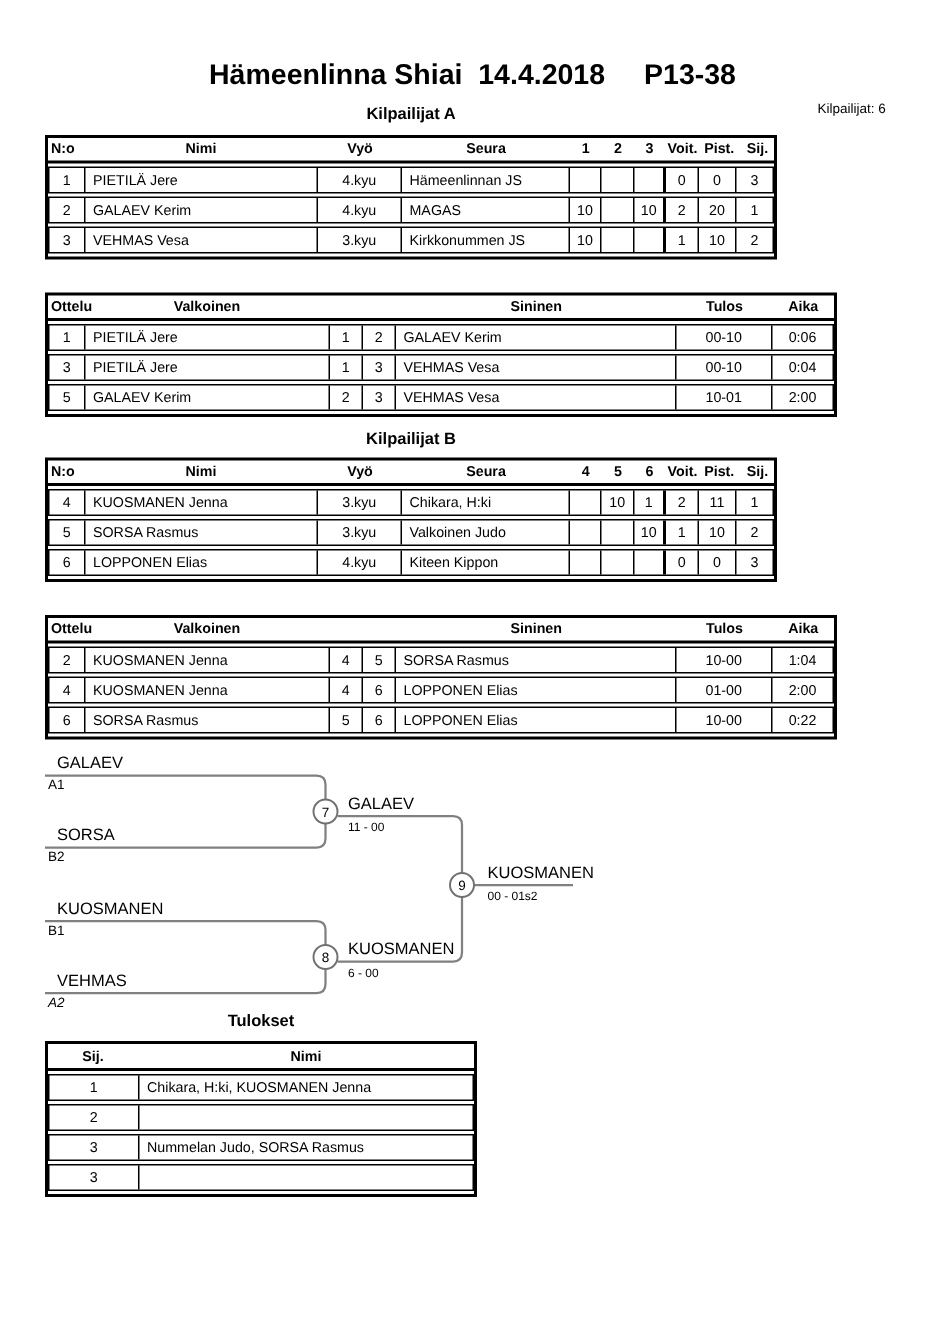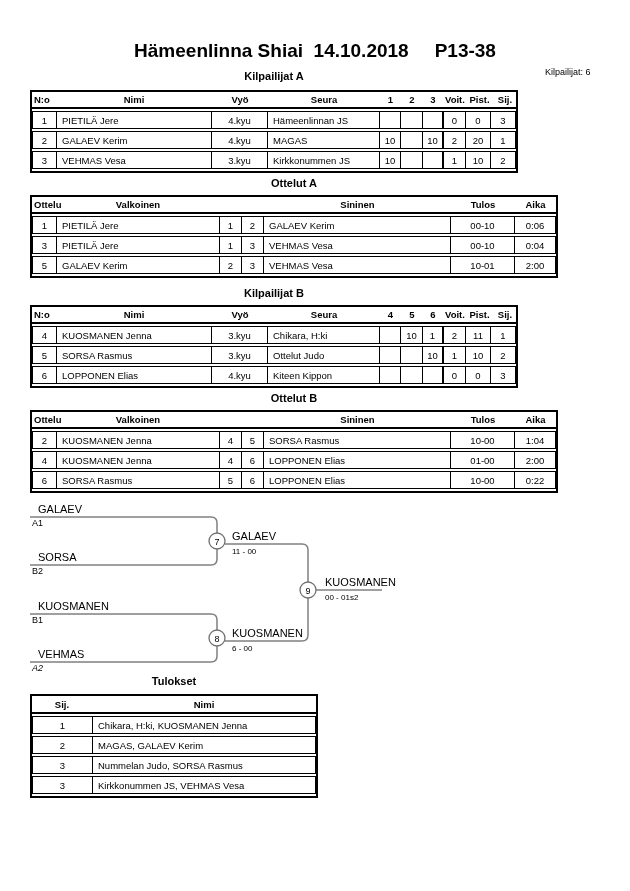--- a/index.html
+++ b/index.html
@@ -28,21 +28,21 @@
   .bk-name{position:absolute;font-size:11px;white-space:nowrap;}
   .bk-seed{position:absolute;font-size:9px;white-space:nowrap;}
   .bk-score{position:absolute;font-size:8px;white-space:nowrap;}
   .circ-num{font-size:9px;font-family:"Liberation Sans",sans-serif;}
 </style>
 </head>
 <body>
 
 <div class="page">
 
-  <div class="title"><span>Hämeenlinna Shiai  14.10.2018</span><span class="cat">P13-38</span></div>
+  <div class="title"><span>Hämeenlinna Shiai  14.4.2018</span><span class="cat">P13-38</span></div>
   <div class="subtitle" style="top:70px;left:30px;width:488px;">Kilpailijat A</div>
   <div class="count">Kilpailijat: 6</div>
 
   <div class="tbl" style="top:90px;left:30px;width:488px;">
     <div class="thead">
       <div class="hcell left" style="width:24px;">N:o</div>
       <div class="hcell" style="width:156px;">Nimi</div>
       <div class="hcell" style="width:56px;">Vyö</div>
       <div class="hcell" style="width:112px;">Seura</div>
       <div class="hcell" style="width:21px;">1</div>
@@ -83,21 +83,20 @@
       <div class="cell left bR" style="width:112px;">Kirkkonummen JS</div>
       <div class="cell bR" style="width:21px;">10</div>
       <div class="cell bR" style="width:22px;"></div>
       <div class="cell" style="width:19px;"></div>
       <div class="cell thick bR" style="width:24px;">1</div>
       <div class="cell bR" style="width:25px;">10</div>
       <div class="cell" style="width:24px;">2</div>
     </div>
   </div>
 
-  <div class="subtitle" style="top:177px;left:30px;width:528px;">Ottelut A</div>
   <div class="tbl" style="top:195px;left:30px;width:528px;">
     <div class="thead">
       <div class="hcell left" style="width:24px;">Ottelu</div>
       <div class="hcell" style="width:164px;">Valkoinen</div>
       <div class="hcell" style="width:22px;"></div>
       <div class="hcell" style="width:22px;"></div>
       <div class="hcell" style="width:187px;">Sininen</div>
       <div class="hcell" style="width:64px;">Tulos</div>
       <div class="hcell" style="width:41px;">Aika</div>
     </div>
@@ -153,21 +152,21 @@
       <div class="cell bR" style="width:22px;">10</div>
       <div class="cell" style="width:19px;">1</div>
       <div class="cell thick bR" style="width:24px;">2</div>
       <div class="cell bR" style="width:25px;">11</div>
       <div class="cell" style="width:24px;">1</div>
     </div>
     <div class="trow">
       <div class="cell bR" style="width:24px;">5</div>
       <div class="cell left bR" style="width:155px;">SORSA Rasmus</div>
       <div class="cell bR" style="width:56px;">3.kyu</div>
-      <div class="cell left bR" style="width:112px;">Ottelut Judo</div>
+      <div class="cell left bR" style="width:112px;">Valkoinen Judo</div>
       <div class="cell bR" style="width:21px;"></div>
       <div class="cell bR" style="width:22px;"></div>
       <div class="cell" style="width:19px;">10</div>
       <div class="cell thick bR" style="width:24px;">1</div>
       <div class="cell bR" style="width:25px;">10</div>
       <div class="cell" style="width:24px;">2</div>
     </div>
     <div class="trow">
       <div class="cell bR" style="width:24px;">6</div>
       <div class="cell left bR" style="width:155px;">LOPPONEN Elias</div>
@@ -175,21 +174,20 @@
       <div class="cell left bR" style="width:112px;">Kiteen Kippon</div>
       <div class="cell bR" style="width:21px;"></div>
       <div class="cell bR" style="width:22px;"></div>
       <div class="cell" style="width:19px;"></div>
       <div class="cell thick bR" style="width:24px;">0</div>
       <div class="cell bR" style="width:25px;">0</div>
       <div class="cell" style="width:24px;">3</div>
     </div>
   </div>
 
-  <div class="subtitle" style="top:392px;left:30px;width:528px;">Ottelut B</div>
   <div class="tbl" style="top:410px;left:30px;width:528px;">
     <div class="thead">
       <div class="hcell left" style="width:24px;">Ottelu</div>
       <div class="hcell" style="width:164px;">Valkoinen</div>
       <div class="hcell" style="width:22px;"></div>
       <div class="hcell" style="width:22px;"></div>
       <div class="hcell" style="width:187px;">Sininen</div>
       <div class="hcell" style="width:64px;">Tulos</div>
       <div class="hcell" style="width:41px;">Aika</div>
     </div>
@@ -262,25 +260,23 @@
     <div class="thead" style="height:16px;">
       <div class="hcell" style="width:60px;">Sij.</div>
       <div class="hcell" style="width:224px;">Nimi</div>
     </div>
     <div class="trow">
       <div class="cell bR" style="width:60px;">1</div>
       <div class="cell left" style="width:222px;">Chikara, H:ki, KUOSMANEN Jenna</div>
     </div>
     <div class="trow">
       <div class="cell bR" style="width:60px;">2</div>
-      <div class="cell left" style="width:222px;">MAGAS, GALAEV Kerim</div>
     </div>
     <div class="trow">
       <div class="cell bR" style="width:60px;">3</div>
       <div class="cell left" style="width:222px;text-align:center;">Nummelan Judo, SORSA Rasmus</div>
     </div>
     <div class="trow">
       <div class="cell bR" style="width:60px;">3</div>
-      <div class="cell left" style="width:222px;">Kirkkonummen JS, VEHMAS Vesa</div>
     </div>
   </div>
 
 </div>
 
 </body></html>

